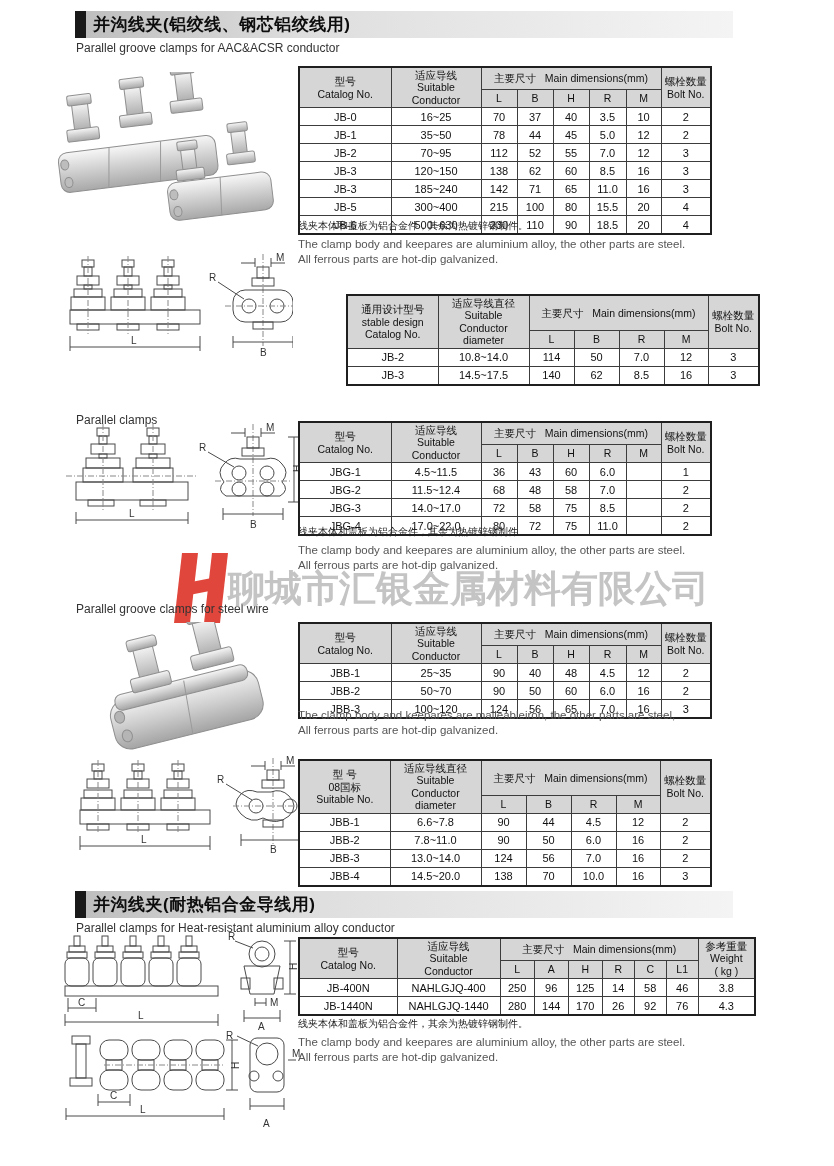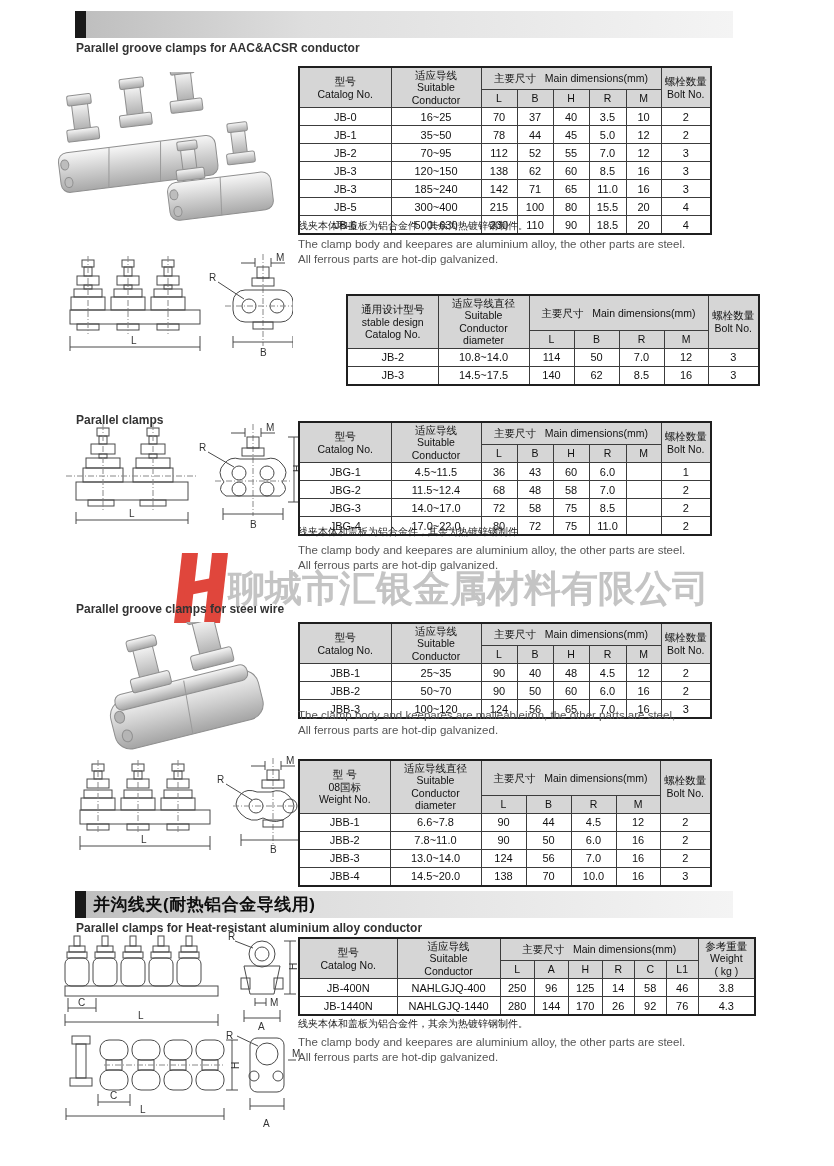--- a/index.html
+++ b/index.html
@@ -5,21 +5,21 @@
   html,body{margin:0;padding:0;background:#ffffff;}
   .page{position:relative;width:834px;height:1166px;background:#fff;overflow:hidden;
         font-family:"Liberation Sans","DejaVu Sans",sans-serif;color:#222;}
 
   
   .sec-bar{position:absolute;left:75px;width:658px;height:27px;
            background:linear-gradient(90deg,#bdbdbd 0%,#dedede 35%,#f4f4f4 100%);z-index:2;}
   .sec-bar .blk{position:absolute;left:0;top:0;width:11px;height:27px;background:#191919;}
   .sec-bar .ttl{position:absolute;left:18px;top:0;line-height:27px;font-size:17px;font-weight:bold;color:#0d0d0d;
                 letter-spacing:0.5px;white-space:nowrap;z-index:3;}
-  .sec-sub{position:absolute;left:76px;font-size:12px;color:#333;z-index:2;white-space:nowrap;font-weight:bold;}
+  .sec-sub{position:absolute;left:76px;font-size:12px;color:#333;z-index:2;white-space:nowrap;}
 
   
   table.spec{position:absolute;border-collapse:collapse;table-layout:fixed;background:#fff;z-index:2;
              border:2px solid #1f1f1f;}
   table.spec th,table.spec td{border:1px solid #3c3c3c;text-align:center;vertical-align:middle;
              padding:1px 2px;overflow:hidden;}
   table.spec th{background:#d6d6d6;font-weight:normal;font-size:10.5px;line-height:1.18;color:#111;}
   table.spec td{font-size:11px;height:15px;color:#111;}
   table.spec tr.dimrow th{height:15px;}
   .multiline{white-space:pre-line;}
@@ -37,20 +37,21 @@
   .art{position:absolute;z-index:2;}
   svg text{font-family:"Liberation Sans","DejaVu Sans",sans-serif;font-size:10px;fill:#333;stroke:none;}
 </style>
 </head>
 <body>
 
 <div class="page">
 
   <div class="sec-bar" style="top:11px;">
     <div class="blk"></div>
+    <div class="ttl">并沟线夹(铝绞线、钢芯铝绞线用)</div>
   </div>
   <div class="sec-sub" style="top:41px;">Parallel groove clamps for AAC&amp;ACSR conductor</div>
 
   <svg class="art" style="left:50px;top:72px;" width="248" height="152" viewBox="0 0 248 152">
     <defs>
       <linearGradient id="met1" x1="0" y1="0" x2="0" y2="1">
         <stop offset="0" stop-color="#f7f7f7"></stop>
           <stop offset="0.5" stop-color="#cfcfcf"></stop>
           <stop offset="1" stop-color="#a8a8a8"></stop>
       </linearGradient>
@@ -623,21 +624,21 @@
       <col style="width:45px">
         <col style="width:45px">
         <col style="width:45px">
         <col style="width:44px">
       <col style="width:51px">
     </colgroup>
     <thead>
       <tr>
         <th rowspan="2" class="multiline">型 号
 08国标
-Weight No.</th>
+Suitable No.</th>
         <th rowspan="2" class="multiline">适应导线直径
 Suitable Conductor
 diameter</th>
         <th colspan="4">主要尺寸&nbsp;&nbsp;&nbsp;Main dimensions(mm)</th>
         <th rowspan="2" class="multiline">螺栓数量
 Bolt No.</th>
       </tr>
       <tr class="dimrow">
           <th>L</th>
           <th>B</th>

